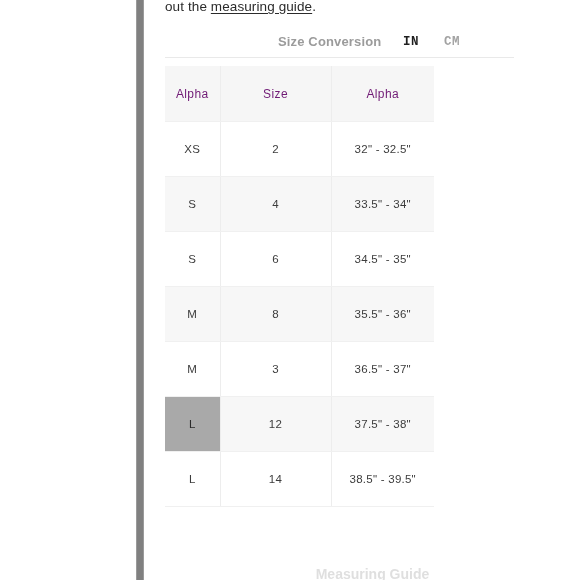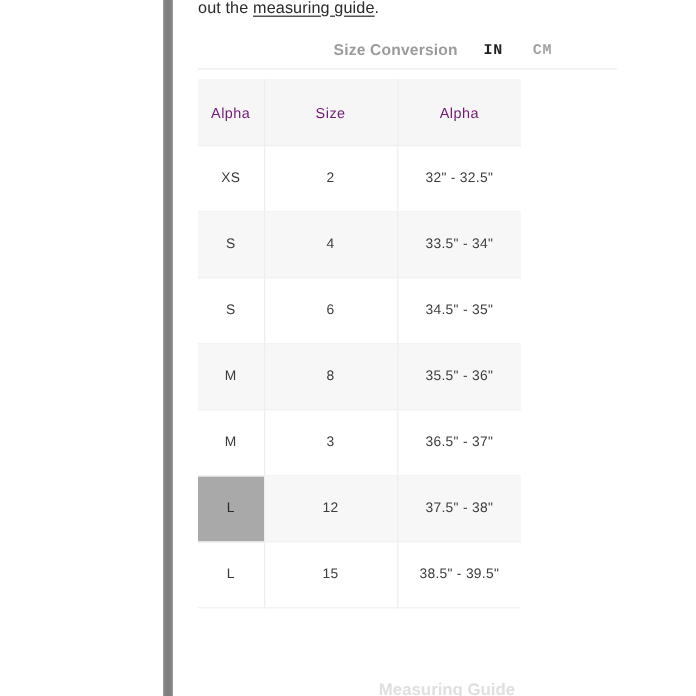--- a/index.html
+++ b/index.html
@@ -231,21 +231,21 @@
             <td>3</td>
             <td>36.5" - 37"</td>
           </tr>
           <tr class="even">
             <td class="selected">L</td>
             <td>12</td>
             <td>37.5" - 38"</td>
           </tr>
           <tr class="odd">
             <td>L</td>
-            <td>15</td>
+            <td>14</td>
             <td>38.5" - 39.5"</td>
           </tr>
         </tbody>
     </table>
 
     <div class="next-heading">Measuring Guide</div>
 
   </div>
 </div>
 

